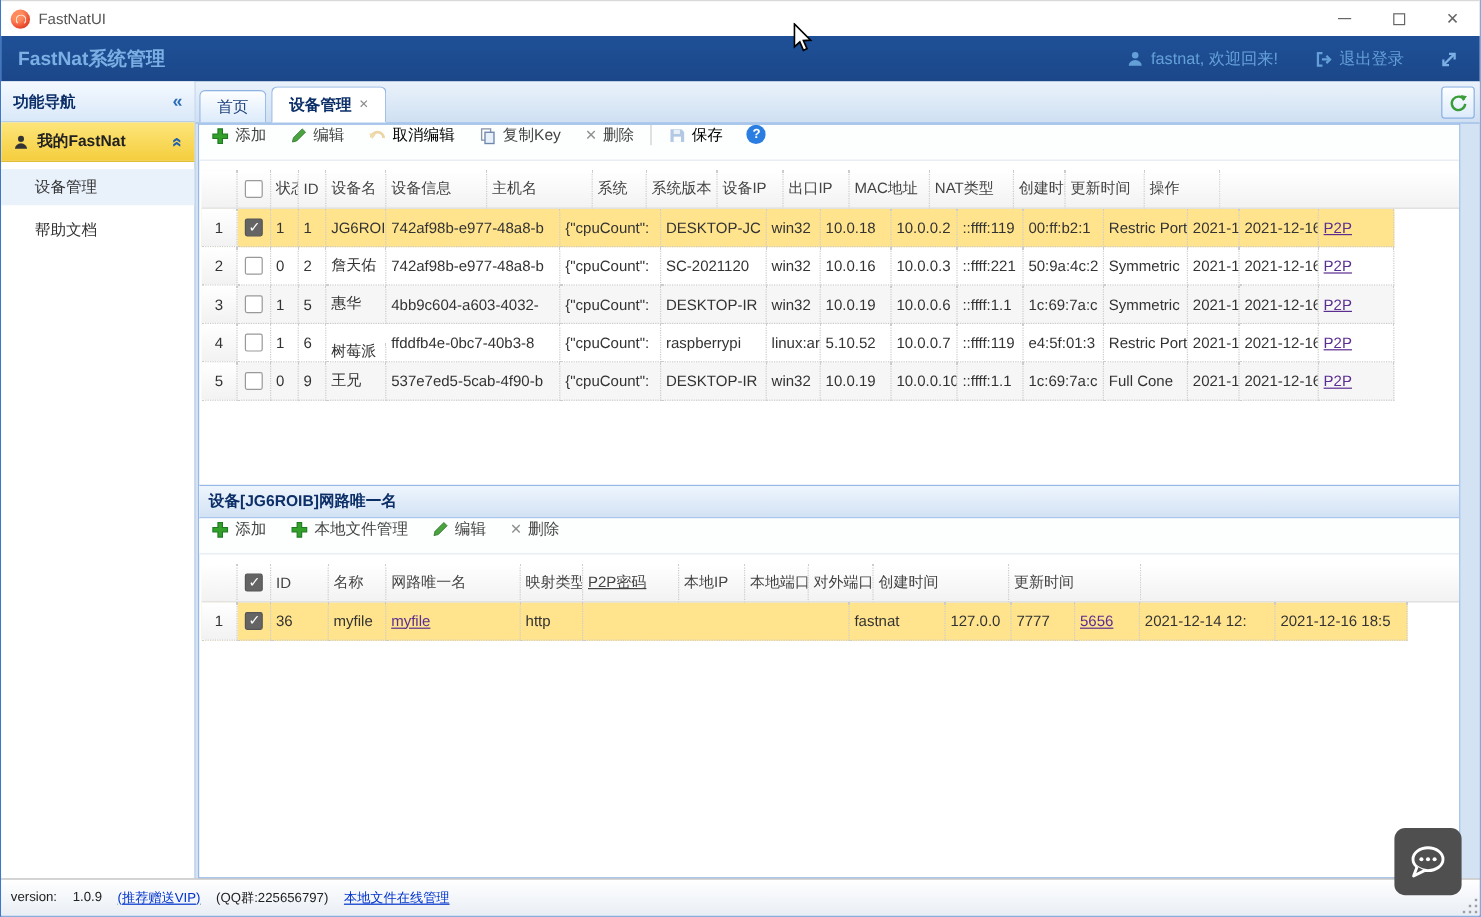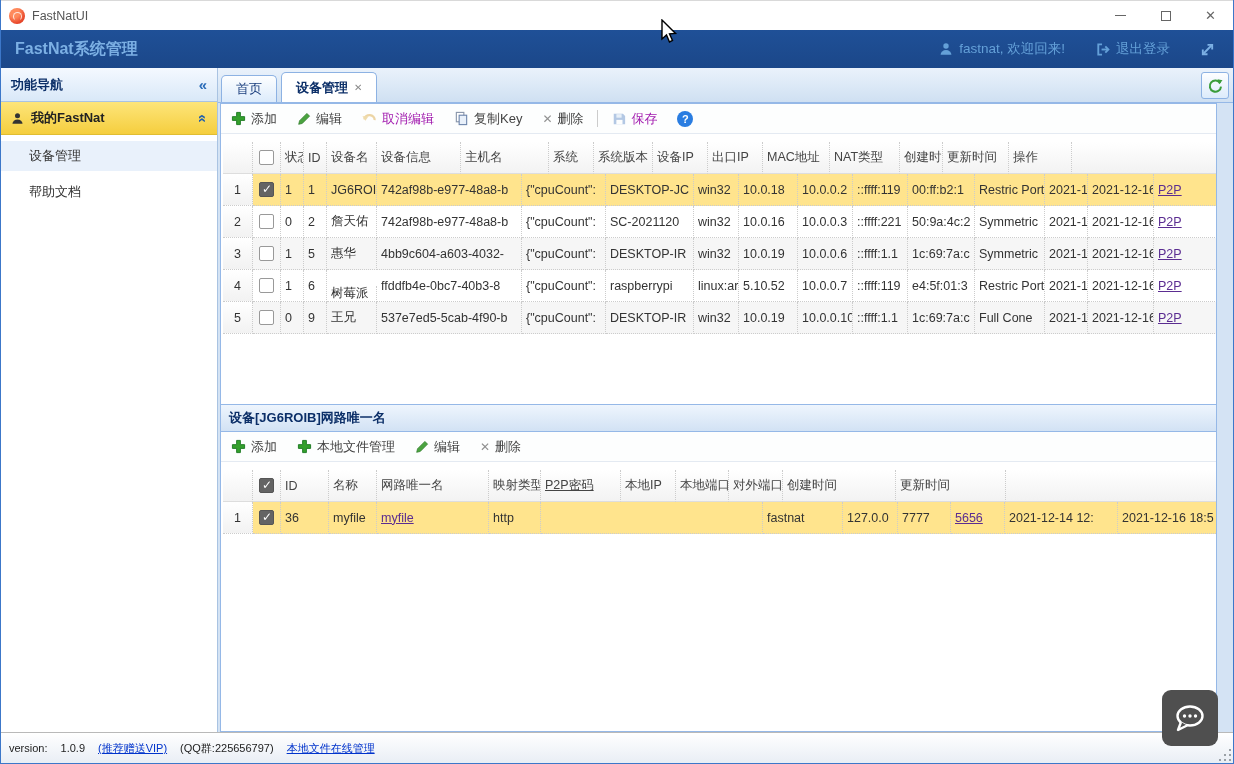--- a/index.html
+++ b/index.html
@@ -30,21 +30,21 @@
   .appheader-title { color:#7cb0e4; font-weight:bold; font-size:16px; }
   .appheader-right { margin-left:auto; display:flex; align-items:center; gap:30px;
     color:#64a0d8; font-size:13.5px; }
   .hdr-item { display:flex; align-items:center; gap:6px; }
   .icon-svg { display:inline-block; vertical-align:middle; }
 
   
   .content { flex:1 1 auto; display:flex; background:#d4e3f4; min-height:0; }
 
   
-  .sidebar { width:217px; background:#fff; border-right:1px solid #a9c3e2;
+  .sidebar { width:162px; background:#fff; border-right:1px solid #a9c3e2;
     display:flex; flex-direction:column; flex:0 0 auto; }
   .sidebar-hdr { height:34px; background:linear-gradient(#f4f9ff,#d9e8f8);
     border-bottom:1px solid #a9c3e2; display:flex; align-items:center; padding:0 10px;
     color:#0c2f68; font-weight:bold; }
   .sidebar-hdr .chev { margin-left:auto; color:#2b6cb8; font-size:15px; font-weight:bold; }
   .accordion-hdr { height:33px; background:linear-gradient(#fde57a,#f5ce3e);
     border-bottom:1px solid #e0bd32; display:flex; align-items:center; gap:7px;
     padding:0 10px; color:#222; font-weight:bold; }
   .accordion-hdr .chev-up { margin-left:auto; color:#1f5fae; font-size:15px; font-weight:bold;
     display:inline-block; transform:rotate(90deg); }
@@ -70,24 +70,24 @@
   .panel { background:#fff; border:1px solid #95b8e7; height:100%;
     display:flex; flex-direction:column; overflow:hidden; }
 
   .section-device { height:301px; border-bottom:1px solid #95b8e7; flex:0 0 auto;
     display:flex; flex-direction:column; }
   .section-mapping { flex:1 1 auto; display:flex; flex-direction:column; min-height:0; }
 
   .panel-title { height:27px; background:linear-gradient(#eef5fd,#d2e2f4);
     border-bottom:1px solid #95b8e7; display:flex; align-items:center; padding:0 8px;
     color:#0c2f68; font-weight:bold; flex:0 0 auto; }
-  .toolbar { height:30px; display:flex; align-items:center; gap:20px; padding:0 10px;
+  .toolbar { height:30px; display:flex; align-items:flex-start; gap:20px; padding:0 10px;
     border-bottom:1px solid #e4eaf2; flex:0 0 auto; background:#fdfefe; }
   .tb-btn { display:inline-flex; align-items:center; gap:5px; color:#444; }
-  .tb-btn.disabled { color:#a21caf; }
+  .tb-btn.disabled { color:#000000; }
   .tb-btn.disabled svg { opacity:.45; }
   .tb-sep { width:1px; height:17px; background:#ccc; margin:0 -6px; }
   .help-circle { width:16px; height:16px; border-radius:50%; background:#2a7de1; color:#fff;
     font-size:11px; font-weight:bold; display:flex; align-items:center; justify-content:center; }
   .x-glyph { color:#909090; font-weight:bold; font-size:12px; }
 
   
   .grid { margin:8px 0 0 2px; font-size:12.5px; }
   .grid-row { display:flex; height:32px; align-items:stretch; }
   .grid-row.header { background:linear-gradient(#ffffff,#f2f2f2); color:#444; }

